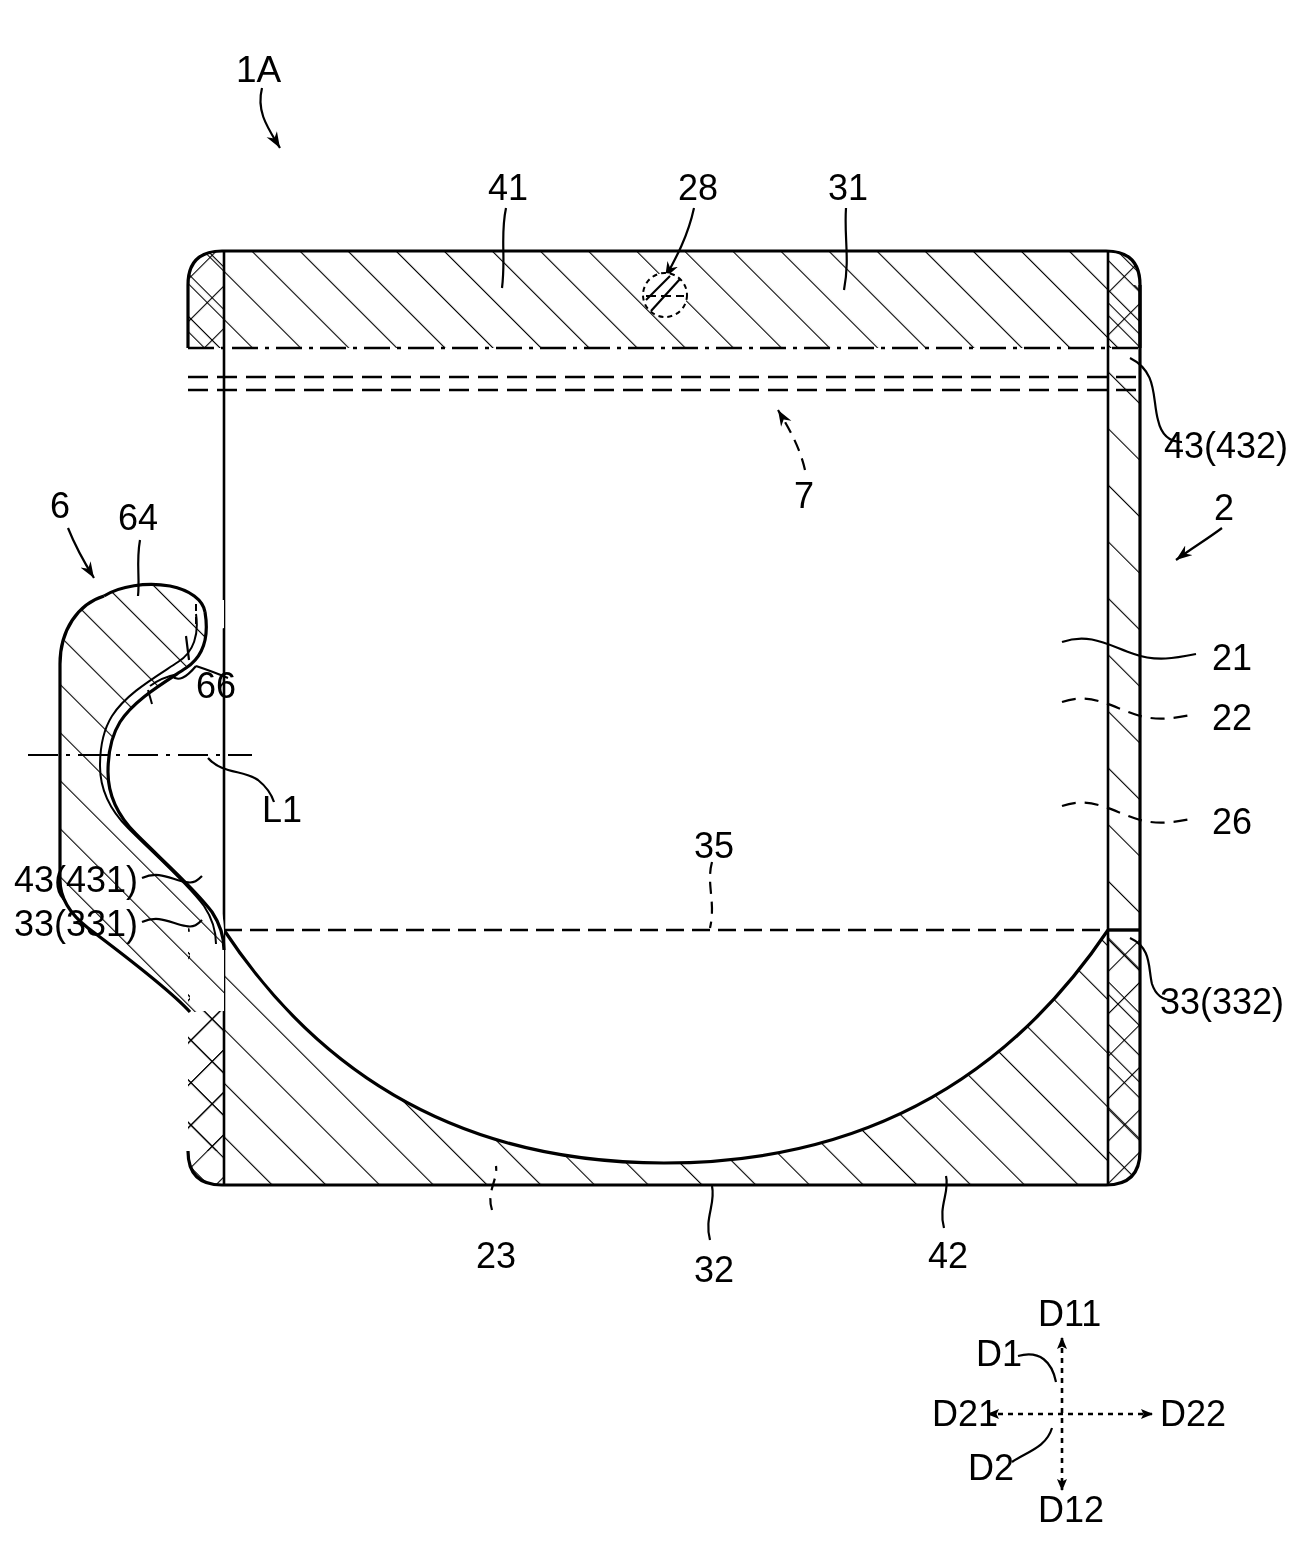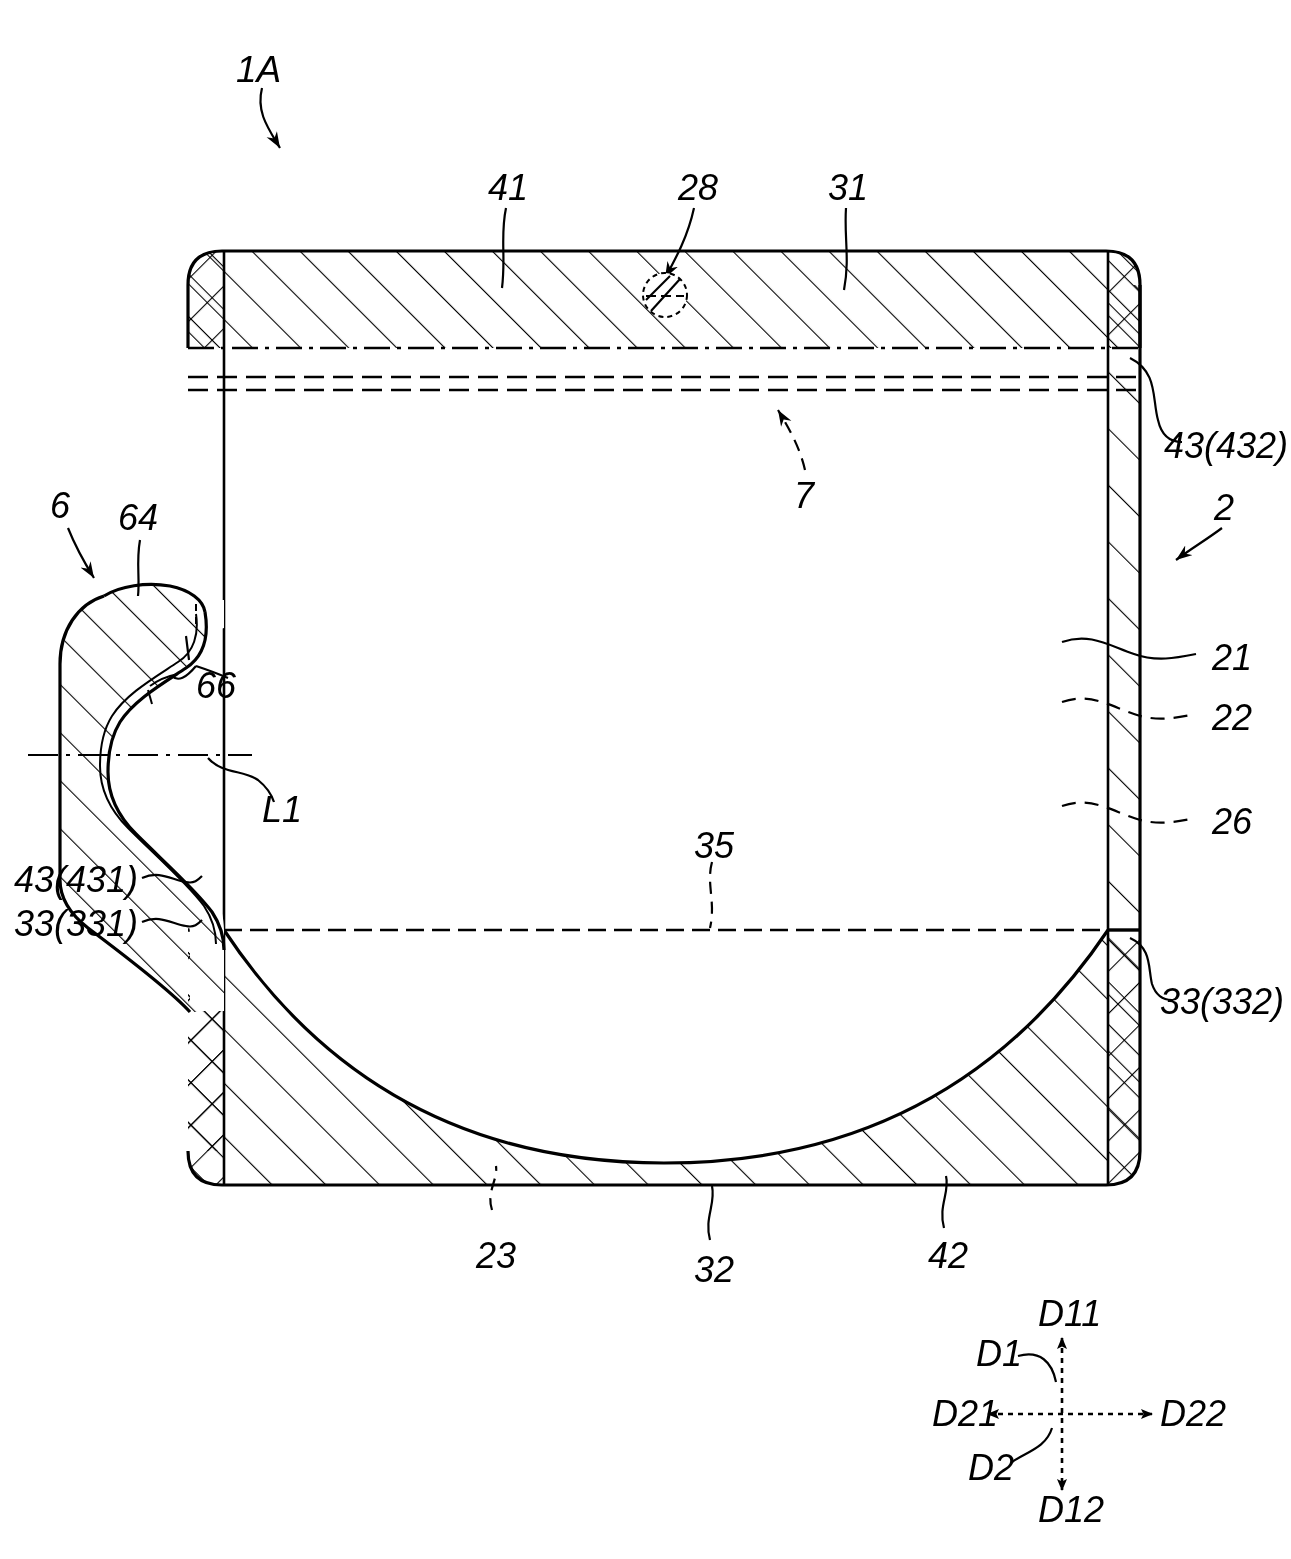--- a/index.html
+++ b/index.html
@@ -13,21 +13,20 @@
     position: relative;
     font-family: "Liberation Sans", sans-serif;
     overflow: hidden;
   }
   #figure-root {
     position: absolute;
     left: 0;
     top: 0;
     width: 1291px;
     height: 1559px;
-    font-style: italic;
   }
   svg#patent-figure {
     display: block;
     width: 1291px;
     height: 1559px;
   }
   .ref-label {
     font-family: "Liberation Sans", sans-serif;
     font-size: 36px;
     fill: #000000;

